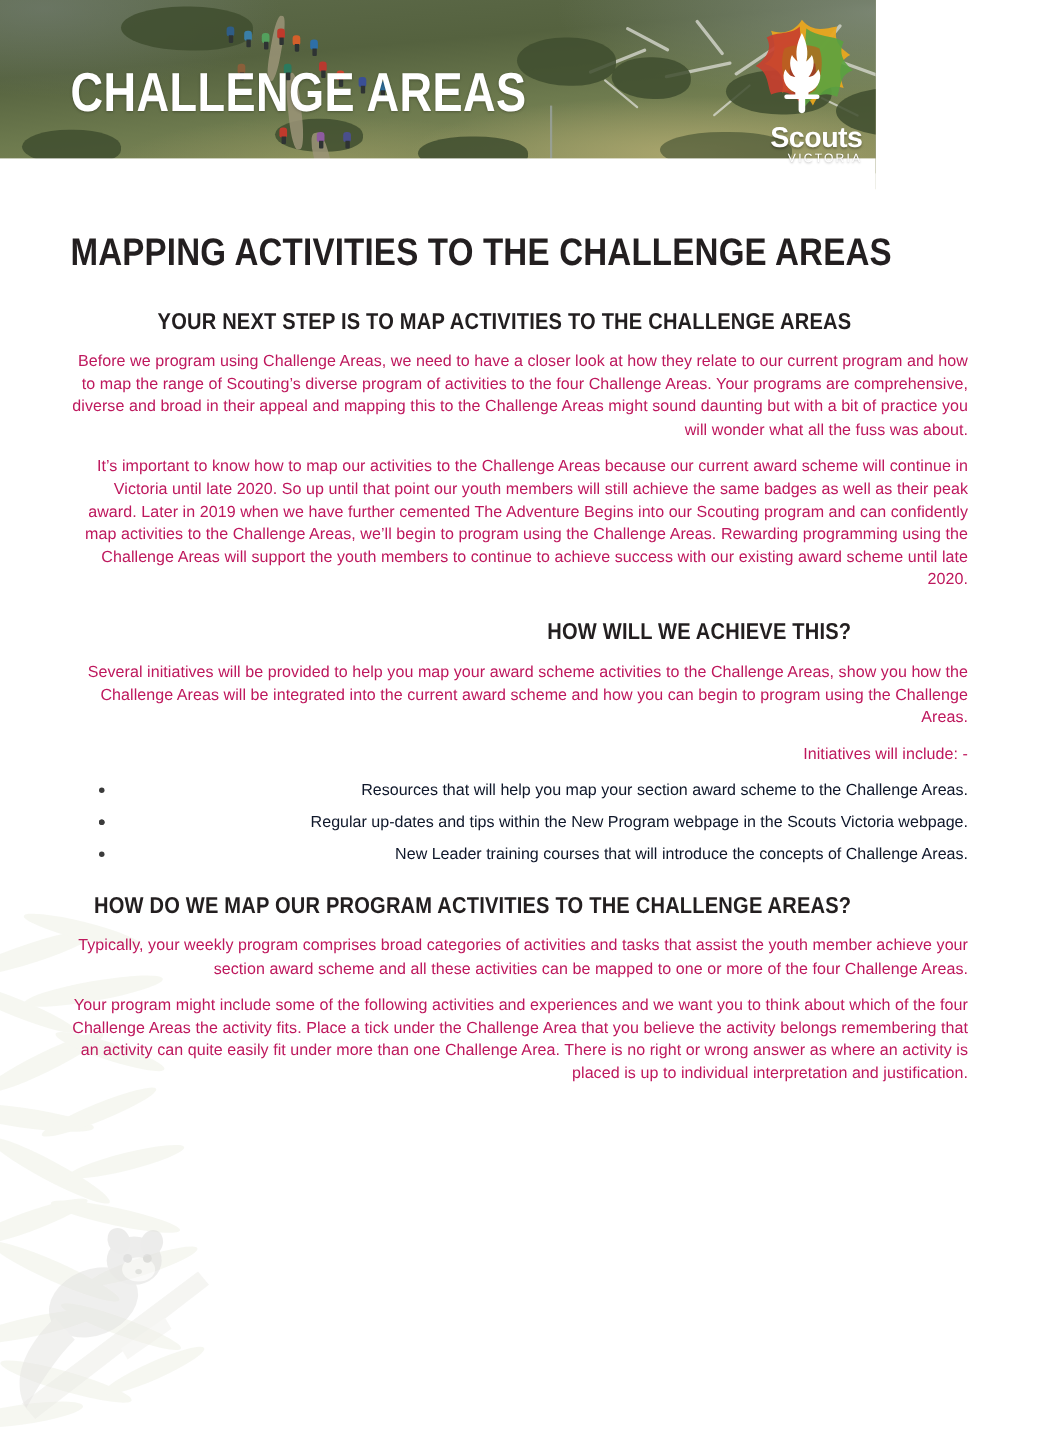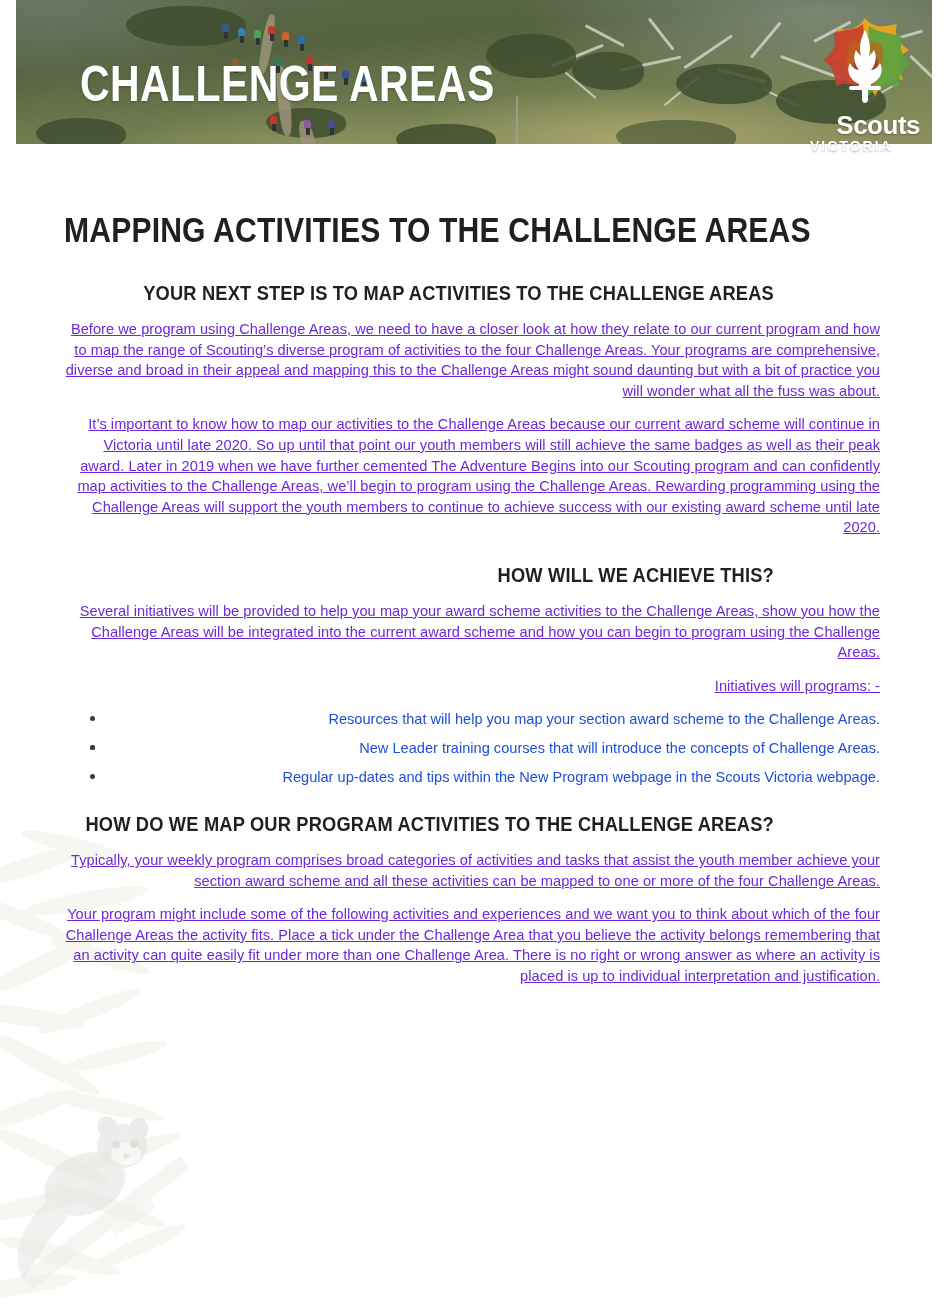--- a/index.html
+++ b/index.html
@@ -16,22 +16,22 @@
     position: relative;
     width: 944px;
     height: 1306px;
     background: #ffffff;
     overflow: hidden;
   }
 
   
   .banner {
     position: absolute;
-    top: 0; left: 16px;
-    width: 916px;
+    top: 0; left: 0;
+    width: 796px;
     height: 178px;
     overflow: hidden;
   }
 
   .banner-photo {
     position: absolute;
     top: 0; left: 0;
     width: 944px;
     height: 172px;
     background:
@@ -139,24 +139,24 @@
     font-size: 26px;
     font-weight: bold;
     color: #ffffff;
     letter-spacing: -0.5px;
     text-shadow: 0 1px 2px rgba(0,0,0,0.3);
   }
   .logo-sub {
     position: absolute;
     left: 0; top: 124px;
     width: 110px;
-    text-align: left;
+    text-align: right;
     font-family: "Liberation Sans", sans-serif;
-    font-size: 14px;
-    font-weight: bold;
+    font-size: 11px;
+    font-weight: normal;
     color: #ffffff;
     letter-spacing: 2px;
     text-shadow: 0 1px 2px rgba(0,0,0,0.3);
   }
 
   
   .watermark {
     position: absolute;
     left: -10px;
     bottom: 0;
@@ -200,37 +200,36 @@
     white-space: nowrap;
     margin-bottom: 14px;
   }
 
   h2.sec-head.spaced { margin-top: 24px; }
 
   p.body {
     font-family: "Liberation Sans", sans-serif;
     font-size: 14.6px;
     line-height: 20.6px;
-    color: #6d28d9;
+    color: #be185d;
     margin-bottom: 13px;
     letter-spacing: 0.05px;
-    text-decoration: underline;
   }
 
   ul.bullets {
     list-style: none;
     margin: 4px 0 4px 0;
     padding: 0;
   }
   ul.bullets li {
     position: relative;
     font-family: "Liberation Sans", sans-serif;
     font-size: 14.6px;
     line-height: 20.6px;
-    color: #1d4ed8;
+    color: #0f172a;
     padding-left: 48px;
     margin-bottom: 8px;
   }
   ul.bullets li .dot {
     position: absolute;
     left: 26px;
     top: 7px;
     width: 5px; height: 5px;
     border-radius: 50%;
     background: #3b3b3b;
@@ -428,37 +427,37 @@
   <div class="content">
 
     <h1 class="doc-title">MAPPING ACTIVITIES TO THE CHALLENGE AREAS</h1>
 
     <h2 class="sec-head">YOUR NEXT STEP IS TO MAP ACTIVITIES TO THE CHALLENGE AREAS</h2>
     <p class="body">Before we program using Challenge Areas, we need to have a closer look at how they relate to our current program and how to map the range of Scouting’s diverse program of activities to the four Challenge Areas.  Your programs are comprehensive, diverse and broad in their appeal and mapping this to the Challenge Areas might sound daunting but with a bit of practice you will wonder what all the fuss was about.</p>
     <p class="body">It’s important to know how to map our activities to the Challenge Areas because our current award scheme will continue in Victoria until late 2020. So up until that point our youth members will still achieve the same badges as well as their peak award. Later in 2019 when we have further cemented The Adventure Begins into our Scouting program and can confidently map activities to the Challenge Areas, we’ll begin to program using the Challenge Areas. Rewarding programming using the Challenge Areas will support the youth members to continue to achieve success with our existing award scheme until late 2020.</p>
 
     <h2 class="sec-head spaced">HOW WILL WE ACHIEVE THIS?</h2>
     <p class="body">Several initiatives will be provided to help you map your award scheme activities to the Challenge Areas, show you how the Challenge Areas will be integrated into the current award scheme and how you can begin to program using the Challenge Areas.</p>
-    <p class="body">Initiatives will programs: -</p>
+    <p class="body">Initiatives will include: -</p>
 
     <ul class="bullets">
       <li>
         <span class="dot"></span>
         <span>Resources that will help you map your section award scheme to the Challenge Areas.</span>
       </li>
       <li>
         <span class="dot"></span>
       </li>
       <li>
         <span class="dot"></span>
-        <span>New Leader training courses that will introduce the concepts of Challenge Areas.</span>
+        <span>Regular up-dates and tips within the New Program webpage in the Scouts Victoria webpage.</span>
       </li>
       <li>
         <span class="dot"></span>
-        <span>Regular up-dates and tips within the New Program webpage in the Scouts Victoria webpage.</span>
+        <span>New Leader training courses that will introduce the concepts of Challenge Areas.</span>
       </li>
     </ul>
 
     <h2 class="sec-head spaced">HOW DO WE MAP OUR PROGRAM ACTIVITIES TO THE CHALLENGE AREAS?</h2>
     <p class="body">Typically, your weekly program comprises broad categories of activities and tasks that assist the youth member achieve your section award scheme and all these activities can be mapped to one or more of the four Challenge Areas.</p>
     <p class="body">Your program might include some of the following activities and experiences and we want you to think about which of the four Challenge Areas the activity fits. Place a tick under the Challenge Area that you believe the activity belongs remembering that an activity can quite easily fit under more than one Challenge Area. There is no right or wrong answer as where an activity is placed is up to individual interpretation and justification.</p>
 
   </div>
 </div>
 

